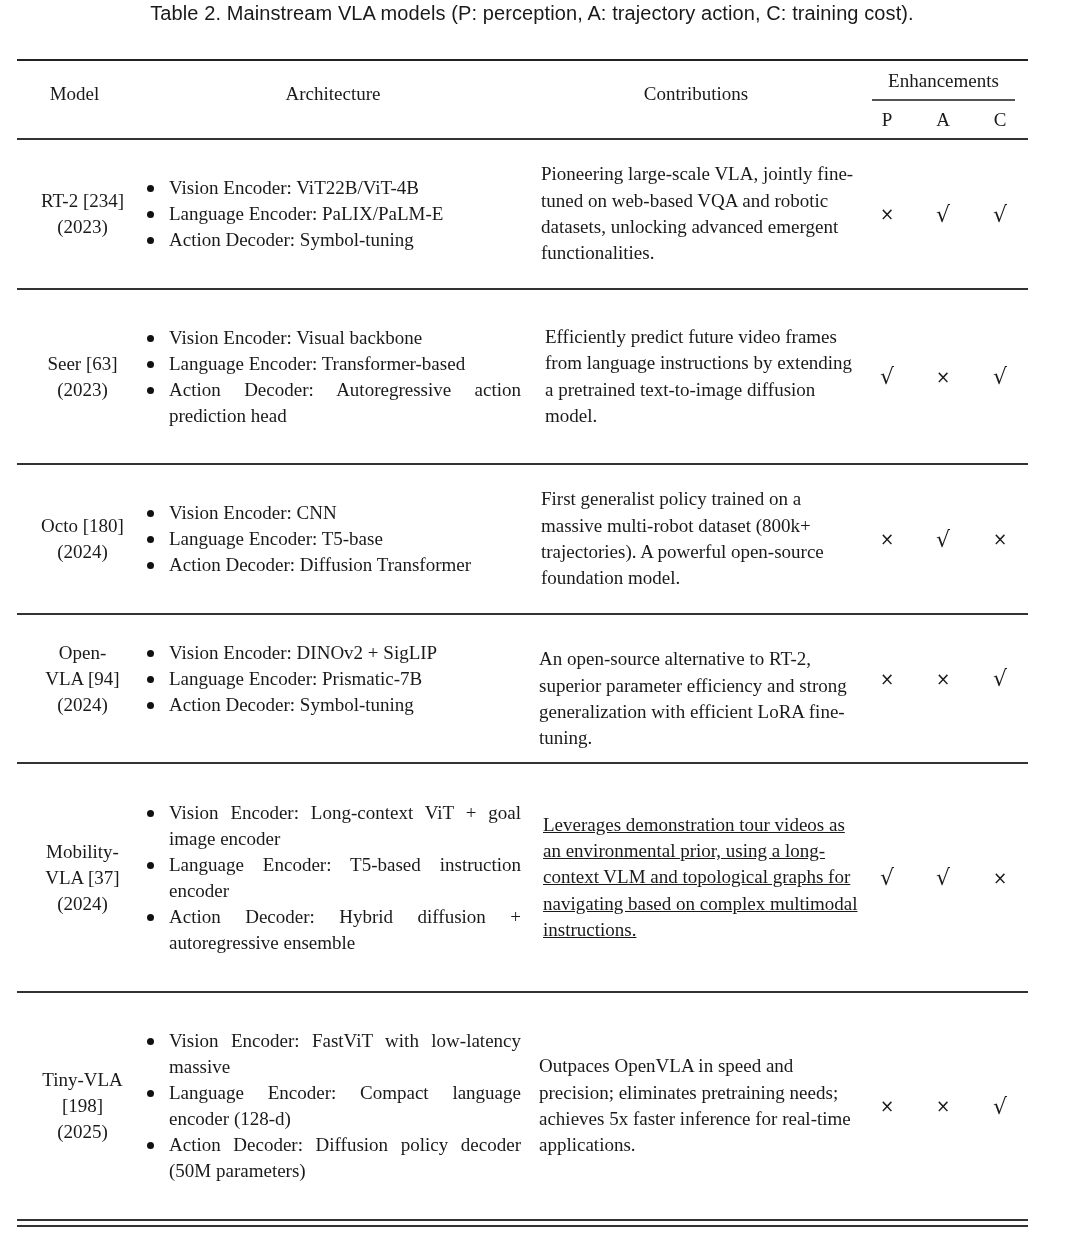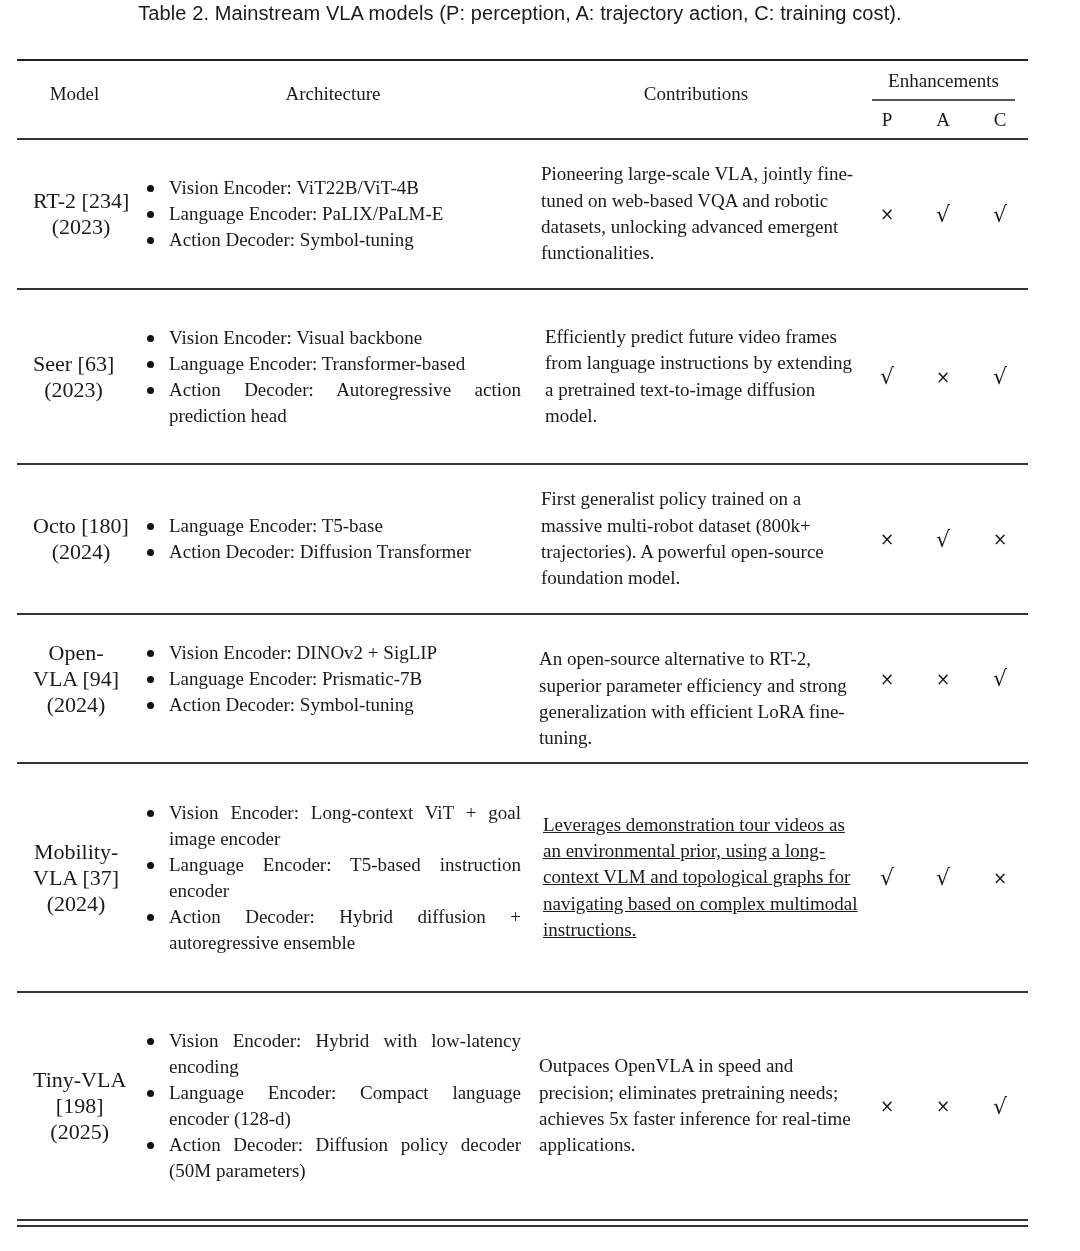--- a/index.html
+++ b/index.html
@@ -2,35 +2,35 @@
 <html><head>
 <meta charset="utf-8">
 <style>
   html, body { margin: 0; padding: 0; background: #ffffff; }
   body {
     width: 1080px; height: 1251px; position: relative; overflow: hidden;
     font-family: "Liberation Serif", "DejaVu Serif", serif;
     color: #1a1a1a;
   }
   .caption {
-    position: absolute; left: 0; top: 0; width: 1040px;
+    position: absolute; left: 12px; top: 0; width: 1040px;
     text-align: center; font-family: "Liberation Sans", "DejaVu Sans", sans-serif;
     font-size: 20px; line-height: 26px; letter-spacing: 0.1px;
   }
   .rule { position: absolute; left: 17px; width: 1011px; background: #222; }
   .rule.thick { height: 2px; }
   .rule.thin { height: 1.5px; background: #333; }
   .enh-rule { position: absolute; left: 872px; width: 143px; height: 1.5px; background: #555; }
 
   .hdr { position: absolute; font-size: 19px; line-height: 24px; text-align: center; }
 
   .row { position: absolute; left: 17px; width: 1011px; }
   .cell { position: absolute; top: 0; bottom: 0; display: flex; align-items: center; }
-  .model { left: 16px; width: 115px; justify-content: flex-start; text-align: center;
-           font-size: 22px; line-height: 26px; }
+  .model { left: 8px; width: 115px; justify-content: center; text-align: center;
+           font-size: 19px; line-height: 26px; }
   .arch { left: 126px; width: 378px; }
   .arch ul { margin: 0; padding: 0; list-style: none; width: 100%; }
   .arch li { position: relative; padding-left: 26px; font-size: 19px; line-height: 26px; text-align: justify; }
   .arch li::before { content: ""; position: absolute; left: 4px; top: 10px;
                      width: 7px; height: 7px; border-radius: 50%; background: #111; }
   .contrib { left: 520px; width: 318px; justify-content: center; 
              font-size: 19px; line-height: 26.3px; }
   .mark { width: 30px; justify-content: center; font-size: 20px; }
   .mark.p { left: 855px; }
   .mark.a { left: 911px; }
@@ -113,20 +113,21 @@
 
 <div class="row" style="top:465px; height:148px;">
   <div class="cell model">
     <div>
         <div>Octo [180]</div>
         <div>(2024)</div>
       </div>
   </div>
   <div class="cell arch">
     <ul>
+      <li>Vision Encoder: CNN</li>
       <li>Language Encoder: T5-base</li>
       <li>Action Decoder: Diffusion Transformer</li>
     </ul>
   </div>
   <div class="cell contrib" style="padding:0 4px;">First generalist policy trained on a massive multi-robot dataset (800k+ trajectories). A powerful open-source foundation model.</div>
   <div class="cell mark p">
       <span class="sym cross">×</span>
     </div>
   <div class="cell mark a">
       <span class="sym check">√</span>
@@ -196,21 +197,21 @@
 <div class="row" style="top:993px; height:226px;">
   <div class="cell model">
     <div>
         <div>Tiny-VLA</div>
         <div>[198]</div>
         <div>(2025)</div>
       </div>
   </div>
   <div class="cell arch">
     <ul>
-      <li>Vision Encoder: Hybrid with low-latency encoding</li>
+      <li>Vision Encoder: FastViT with low-latency massive</li>
       <li>Language Encoder: Compact language encoder (128-d)</li>
       <li>Action Decoder: Diffusion policy decoder (50M parameters)</li>
     </ul>
   </div>
   <div class="cell contrib" style="padding:0 2px;">Outpaces OpenVLA in speed and precision; eliminates pretraining needs; achieves 5x faster inference for real-time applications.</div>
   <div class="cell mark p">
       <span class="sym cross">×</span>
     </div>
   <div class="cell mark a">
       <span class="sym cross">×</span>

